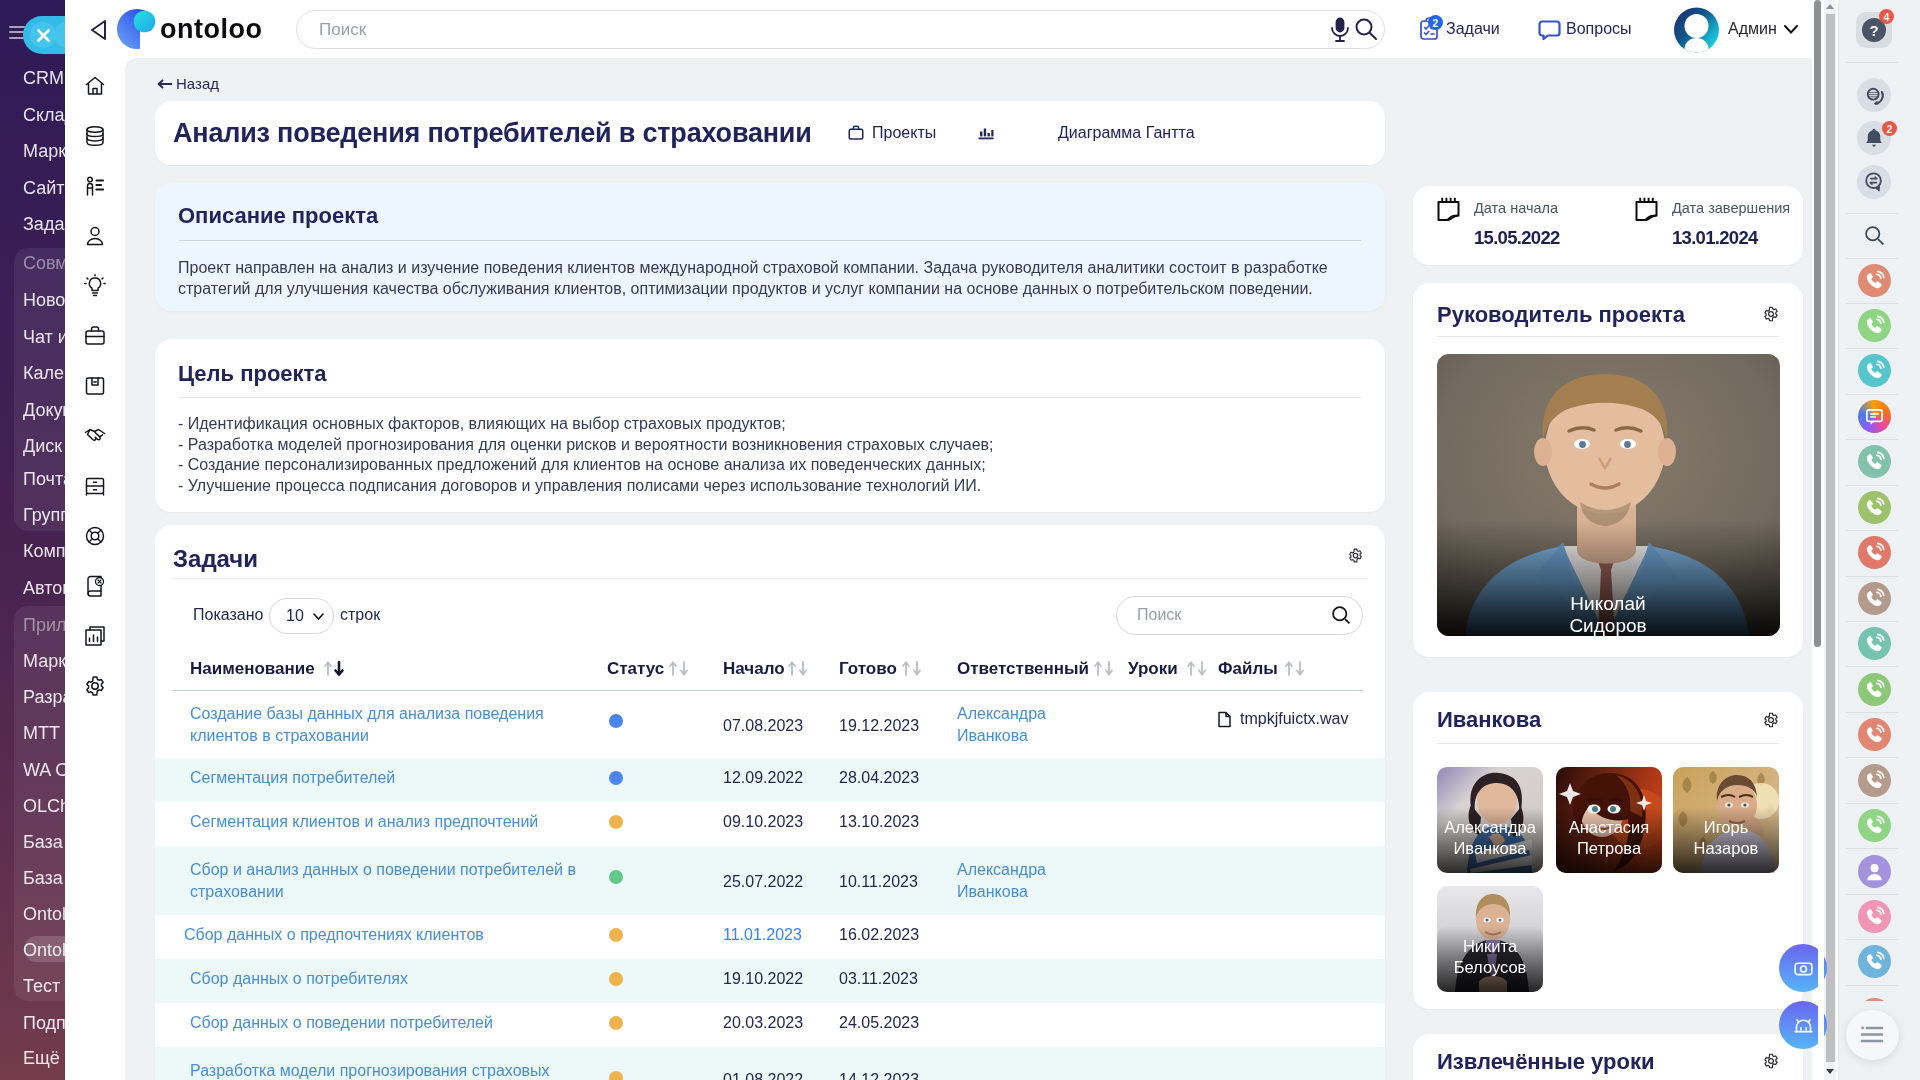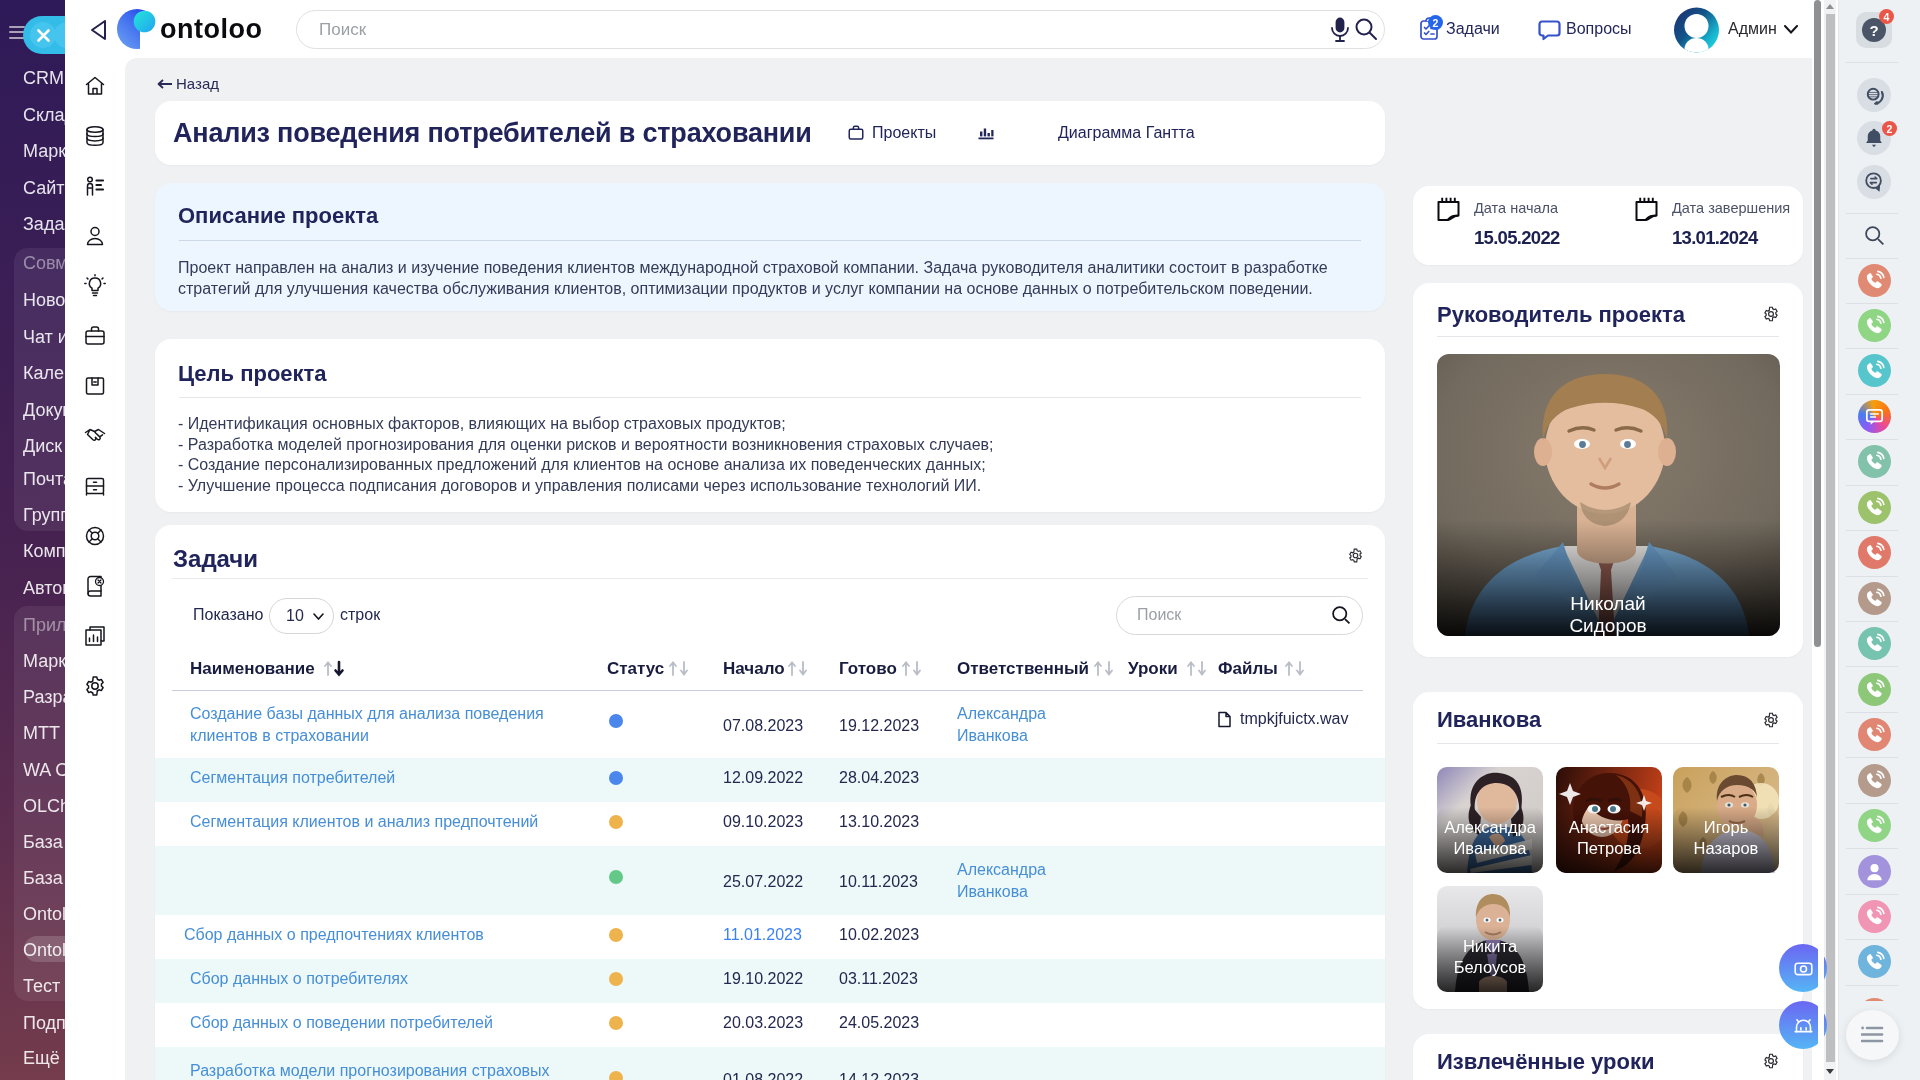--- a/index.html
+++ b/index.html
@@ -373,29 +373,30 @@
   <div class="td link" style="left:35px; top:244px;">Сегментация потребителей</div>
   <div class="dot" style="left:454px; top:246px; background:#4a86ec;"></div>
   <div class="td" style="left:568px; top:244px; color:#23284f;">12.09.2022</div>
   <div class="td" style="left:684px; top:244px; color:#23284f;">28.04.2023</div>
 
   <div class="td link" style="left:35px; top:288px;">Сегментация клиентов и анализ предпочтений</div>
   <div class="dot" style="left:454px; top:290px; background:#eeb34d;"></div>
   <div class="td" style="left:568px; top:288px; color:#23284f;">09.10.2023</div>
   <div class="td" style="left:684px; top:288px; color:#23284f;">13.10.2023</div>
 
+  <div class="td link" style="left:35px; top:334px; width:430px; line-height:22px;">Сбор и анализ данных о поведении потребителей в страховании</div>
   <div class="dot" style="left:454px; top:345px; background:#63c888;"></div>
   <div class="td" style="left:568px; top:348px; color:#23284f;">25.07.2022</div>
   <div class="td" style="left:684px; top:348px; color:#23284f;">10.11.2023</div>
   <div class="td link" style="left:802px; top:334px; width:130px; line-height:22px;">Александра Иванкова</div>
 
   <div class="td link" style="left:29px; top:401px;">Сбор данных о предпочтениях клиентов</div>
   <div class="dot" style="left:454px; top:403px; background:#eeb34d;"></div>
   <div class="td" style="left:568px; top:401px; color:#3b82f6;">11.01.2023</div>
-  <div class="td" style="left:684px; top:401px; color:#23284f;">10.02.2023</div>
+  <div class="td" style="left:684px; top:401px; color:#23284f;">16.02.2023</div>
 
   <div class="td link" style="left:35px; top:445px;">Сбор данных о потребителях</div>
   <div class="dot" style="left:454px; top:447px; background:#eeb34d;"></div>
   <div class="td" style="left:568px; top:445px; color:#23284f;">19.10.2022</div>
   <div class="td" style="left:684px; top:445px; color:#23284f;">03.11.2023</div>
 
   <div class="td link" style="left:35px; top:489px;">Сбор данных о поведении потребителей</div>
   <div class="dot" style="left:454px; top:491px; background:#eeb34d;"></div>
   <div class="td" style="left:568px; top:489px; color:#23284f;">20.03.2023</div>
   <div class="td" style="left:684px; top:489px; color:#23284f;">24.05.2023</div>

